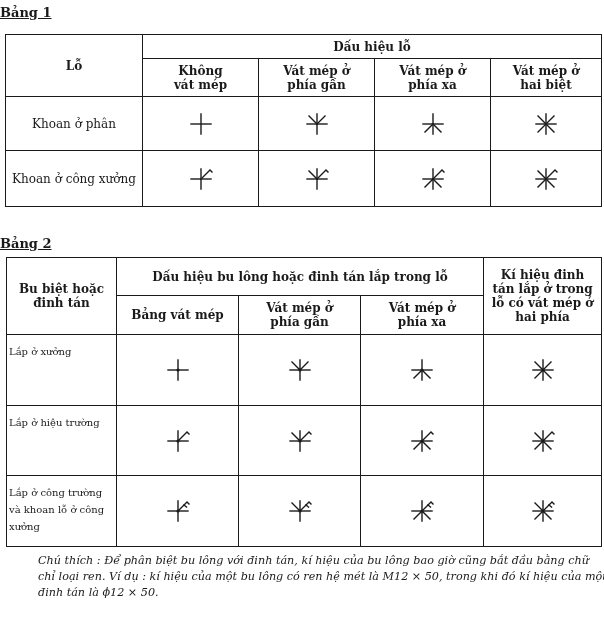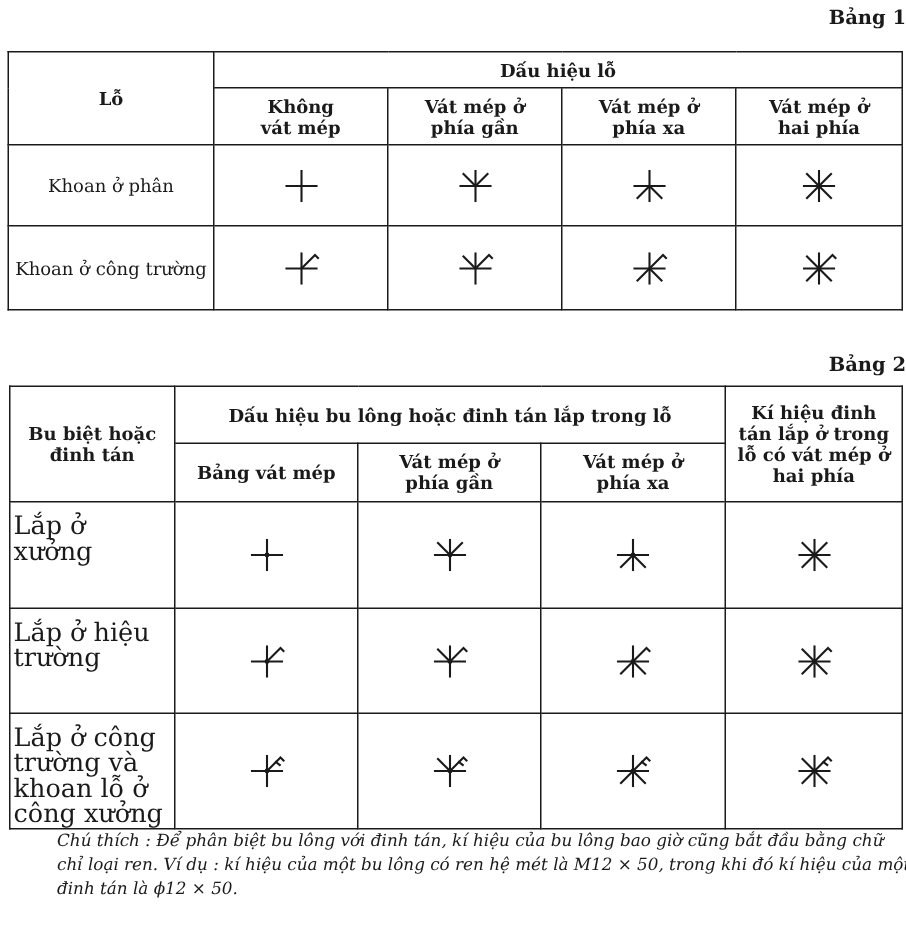--- a/index.html
+++ b/index.html
@@ -2,40 +2,40 @@
 <html><head>
 <meta charset="utf-8">
 <style>
   html, body { margin: 0; padding: 0; background: #ffffff; }
   body {
     width: 604px; height: 618px; position: relative; overflow: hidden;
     font-family: "DejaVu Serif", "Liberation Serif", serif;
     color: #1a1a1a;
   }
   .caption {
-    position: absolute; left: 0; width: 604px; text-align: right;
-    font-weight: bold; font-size: 13px;
+    position: absolute; left: 0; width: 604px; text-align: left;
+    font-weight: bold; font-size: 13px; text-decoration: underline;
   }
   #cap1 { top: 5px; }
   #cap2 { top: 236px; }
 
   table.grid {
     position: absolute; border-collapse: collapse;
     table-layout: fixed;
   }
   table.grid td, table.grid th {
     border: 1.5px solid #1a1a1a; padding: 0; text-align: center; vertical-align: middle;
     font-size: 12px; line-height: 14px;
   }
   table.grid th { font-weight: bold; }
   #t1 { left: 5px; top: 34px; width: 596px; }
   #t2 { left: 6px; top: 257px; width: 595px; }
 
   td.rowlabel { font-size: 11.5px; }
-  #t2 td.rowlabel { text-align: left; vertical-align: top; padding: 8px 2px 0 2px; font-size: 17px; line-height: 17px; }
+  #t2 td.rowlabel { text-align: left; vertical-align: top; padding: 8px 2px 0 2px; font-size: 10px; line-height: 17px; }
 
   svg.sym { display: block; margin: 0 auto; overflow: visible; }
   svg.sym line, svg.sym polyline { stroke: #1a1a1a; stroke-width: 1.4; fill: none; stroke-linecap: square; }
   svg.sym circle { fill: #1a1a1a; }
 
   .note {
     position: absolute; left: 38px; top: 553px; width: 570px;
     font-style: italic; font-size: 11.2px; line-height: 16px; color: #1a1a1a;
   }
   .note b { font-weight: normal; }
@@ -55,21 +55,21 @@
   </colgroup>
   <tbody>
       <tr style="height:24px">
     <th rowspan="2">Lỗ</th>
     <th colspan="4">Dấu hiệu lỗ</th>
   </tr>
   <tr style="height:38px">
     <th><span>Không</span><br><span>vát mép</span></th>
     <th><span>Vát mép ở</span><br><span>phía gần</span></th>
     <th><span>Vát mép ở</span><br><span>phía xa</span></th>
-    <th><span>Vát mép ở</span><br><span>hai phía</span></th>
+    <th><span>Vát mép ở</span><br><span>hai biệt</span></th>
   </tr>
   <tr style="height:54px">
     <td class="rowlabel">Khoan ở phân</td>
     <td>
           <svg class="sym" width="30" height="30">
             <line x1="5" y1="15" x2="25" y2="15"></line>
             <line x1="15" y1="5" x2="15" y2="25"></line>
           </svg>
         </td>
     <td>
@@ -93,21 +93,21 @@
             <line x1="5" y1="15" x2="25" y2="15"></line>
             <line x1="15" y1="5" x2="15" y2="25"></line>
             <line x1="15" y1="15" x2="7" y2="7"></line>
             <line x1="15" y1="15" x2="23" y2="7"></line>
             <line x1="15" y1="15" x2="7" y2="23"></line>
             <line x1="15" y1="15" x2="23" y2="23"></line>
           </svg>
         </td>
   </tr>
   <tr style="height:56px">
-    <td class="rowlabel">Khoan ở công trường</td>
+    <td class="rowlabel">Khoan ở công xưởng</td>
     <td>
           <svg class="sym" width="30" height="30">
             <line x1="5" y1="15" x2="25" y2="15"></line>
             <line x1="15" y1="5" x2="15" y2="25"></line>
             <polyline points="15,15 24,6 26,8"></polyline>
           </svg>
         </td>
     <td>
           <svg class="sym" width="30" height="30">
             <line x1="5" y1="15" x2="25" y2="15"></line>

